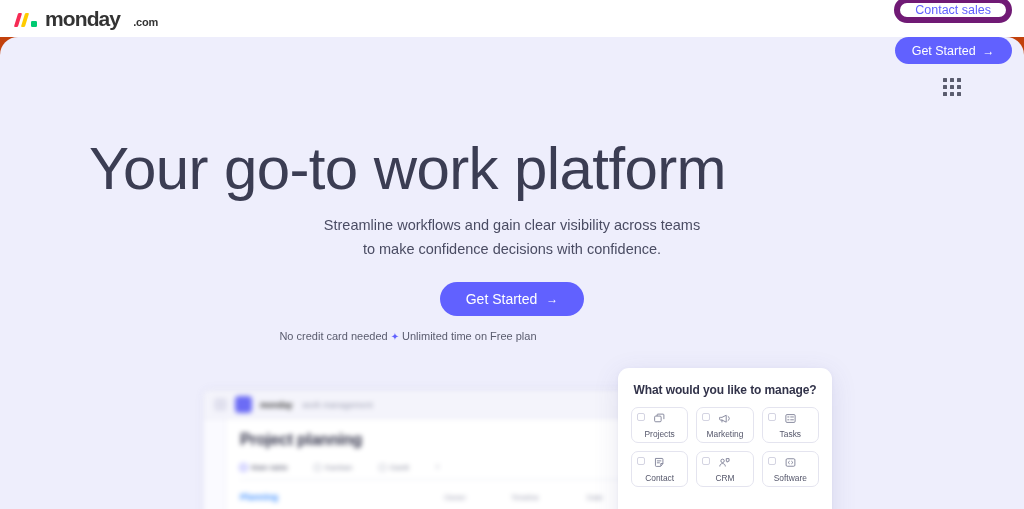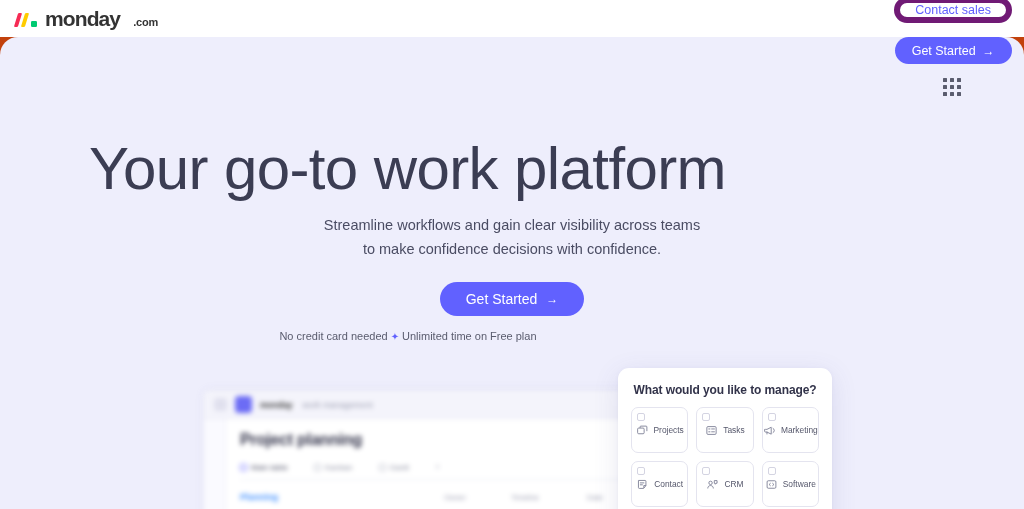--- a/index.html
+++ b/index.html
@@ -179,22 +179,22 @@
     text-align: center; font-size: 12px; font-weight: 600;
     color: #32334a; margin-top: 15px; letter-spacing: -0.1px;
   }
   .manage-grid {
     margin-top: 10px; padding: 0 13px;
     display: grid; grid-template-columns: repeat(3, 1fr);
     gap: 8px;
   }
   .opt {
     position: relative;
-    height: 46px; border: 1px solid #e4e4ef; border-radius: 7px;
-    background: #fff; display: flex; flex-direction: row;
+    height: 36px; border: 1px solid #e4e4ef; border-radius: 7px;
+    background: #fff; display: flex; flex-direction: column;
     align-items: center; justify-content: center; gap: 5px;
     cursor: pointer;
   }
   .opt-check {
     position: absolute; top: 5px; left: 5px;
     width: 8px; height: 8px; border: 1px solid #d4d4e2; border-radius: 2px;
     background: #fff;
   }
   .opt-ic { color: #7c7e94; display: flex; align-items: center; justify-content: center; height: 13px; }
   .opt-ic svg { display: block; }
@@ -313,43 +313,43 @@
               <rect x="2" y="5" width="8" height="7" rx="1.3"></rect>
               <path d="M5 5V3.6A1 1 0 0 1 6 2.6h6.4A1 1 0 0 1 13.4 3.6V8.8"></path>
             </svg>
           </span>
           <span class="opt-label">Projects</span>
         </div>
 
         <div class="opt">
           <span class="opt-check"></span>
           <span class="opt-ic">
-            <svg width="13" height="13" viewBox="0 0 16 16" fill="none" stroke="currentColor" stroke-width="1.1">
-              <rect x="2.3" y="3.2" width="11.4" height="9.6" rx="1.4"></rect>
-              <path d="M4.6 6.1h1.5M4.6 9.6h1.5M8.2 6.1h3.4M8.2 9.6h3.4" stroke-linecap="round"></path>
-            </svg>
-          </span>
-          <span class="opt-label">Tasks</span>
-        </div>
-
-        <div class="opt">
-          <span class="opt-check"></span>
-          <span class="opt-ic">
             <svg width="13" height="13" viewBox="0 0 16 16" fill="none" stroke="currentColor" stroke-width="1.1" stroke-linejoin="round">
               <path d="M2 6.6v2.3a1 1 0 0 0 1 1h1.9l5.2 2.6V4L4.9 6.6H3a1 1 0 0 0-1 0z"></path>
               <path d="M12.4 5.4a3 3 0 0 1 0 5.2" stroke-linecap="round"></path>
               <path d="M4.9 10v2.3" stroke-linecap="round"></path>
             </svg>
           </span>
           <span class="opt-label">Marketing</span>
         </div>
 
         <div class="opt">
           <span class="opt-check"></span>
           <span class="opt-ic">
+            <svg width="13" height="13" viewBox="0 0 16 16" fill="none" stroke="currentColor" stroke-width="1.1">
+              <rect x="2.3" y="3.2" width="11.4" height="9.6" rx="1.4"></rect>
+              <path d="M4.6 6.1h1.5M4.6 9.6h1.5M8.2 6.1h3.4M8.2 9.6h3.4" stroke-linecap="round"></path>
+            </svg>
+          </span>
+          <span class="opt-label">Tasks</span>
+        </div>
+
+        <div class="opt">
+          <span class="opt-check"></span>
+          <span class="opt-ic">
             <svg width="13" height="13" viewBox="0 0 16 16" fill="none" stroke="currentColor" stroke-width="1.1" stroke-linejoin="round">
               <path d="M3 3h8.2a1 1 0 0 1 1 1v5.4L9.4 12.8H4a1 1 0 0 1-1-1V3z"></path>
               <path d="M12.2 9.3H9.6v2.9"></path>
               <path d="M5.3 6h4.4M5.3 8.4h2.6" stroke-linecap="round"></path>
             </svg>
           </span>
           <span class="opt-label">Contact</span>
         </div>
 
         <div class="opt">

